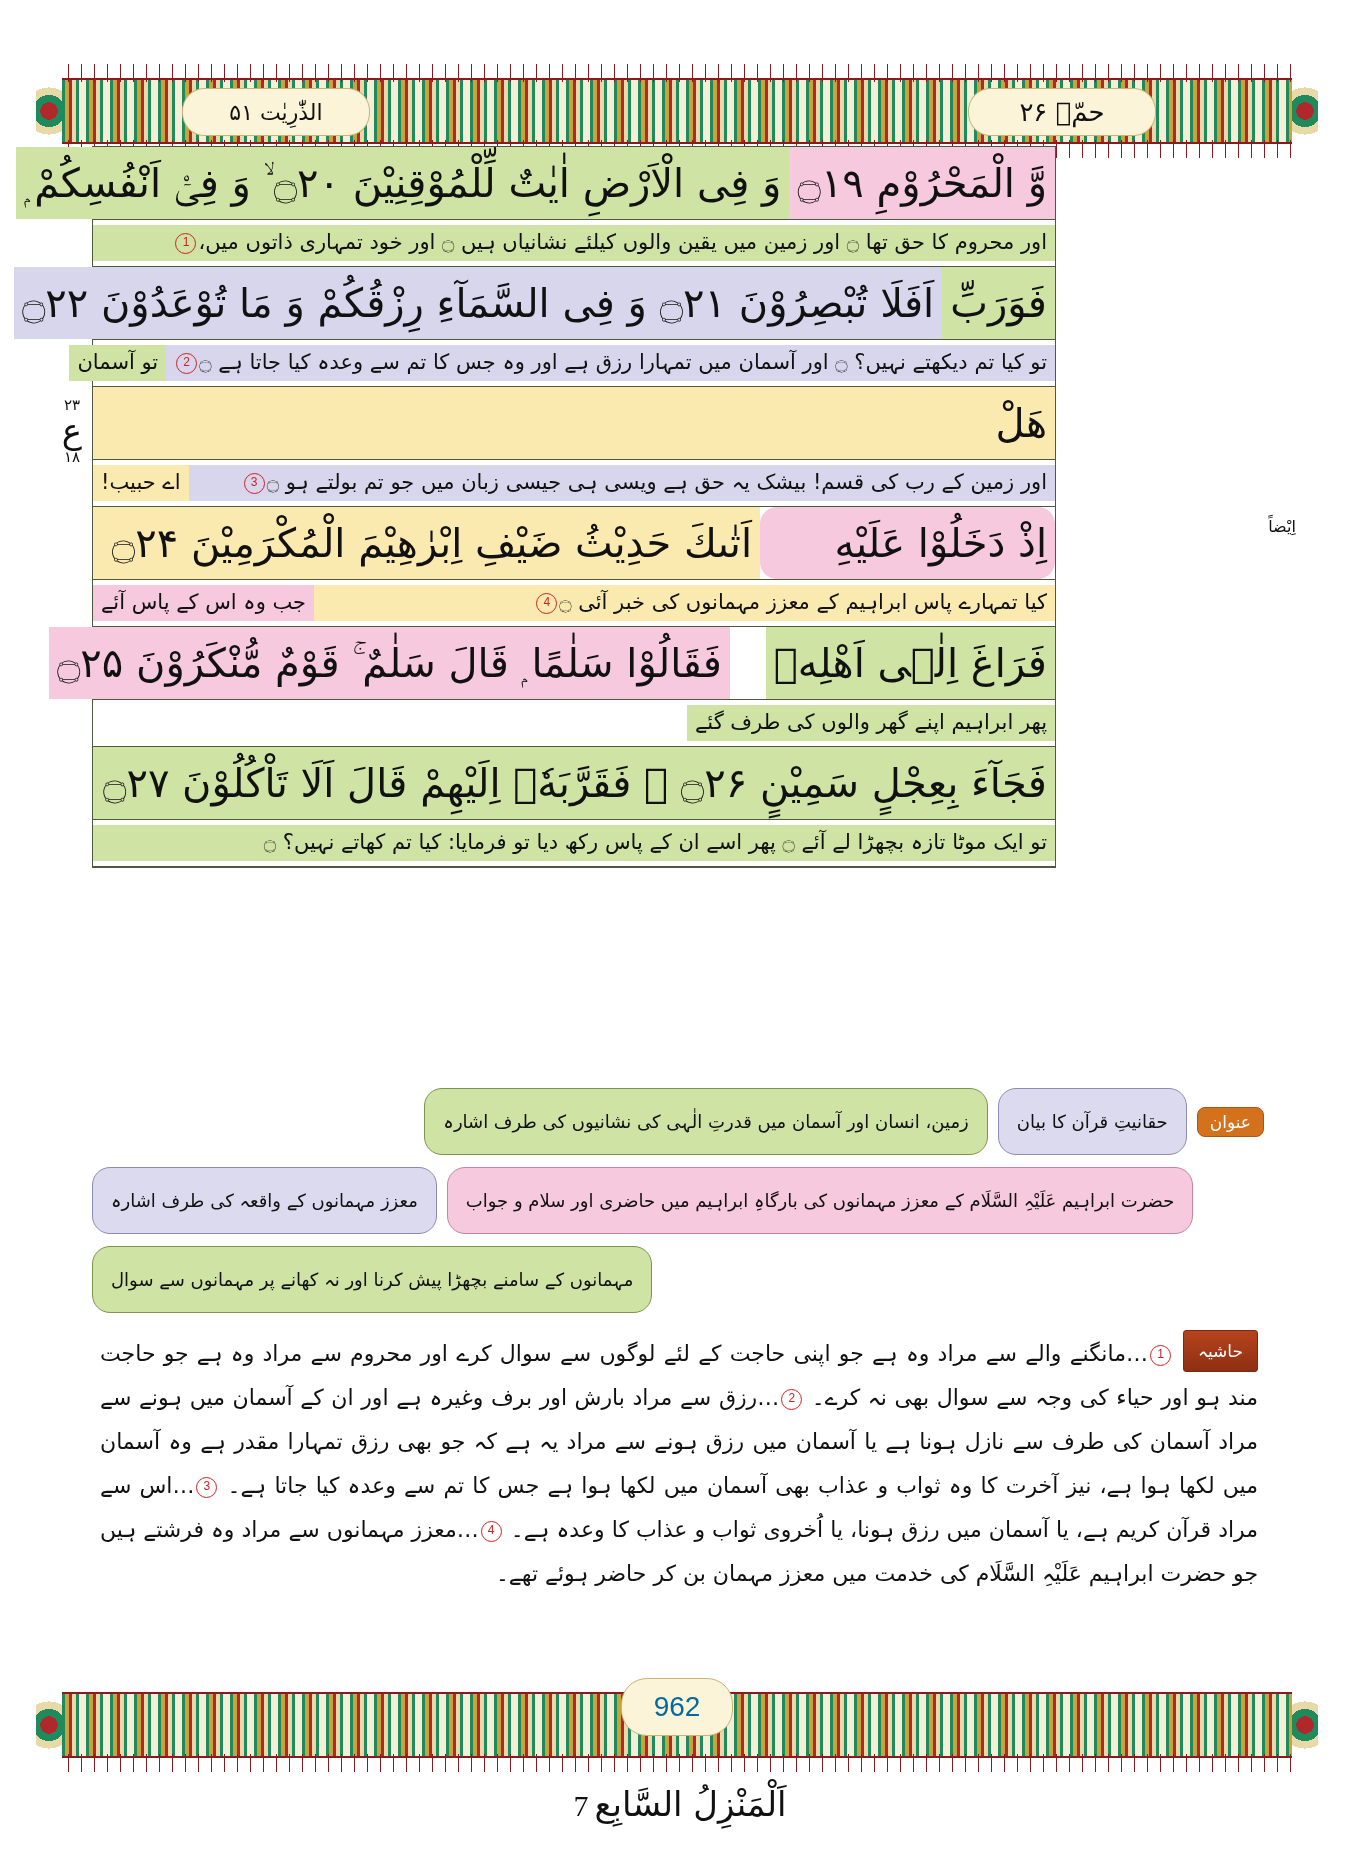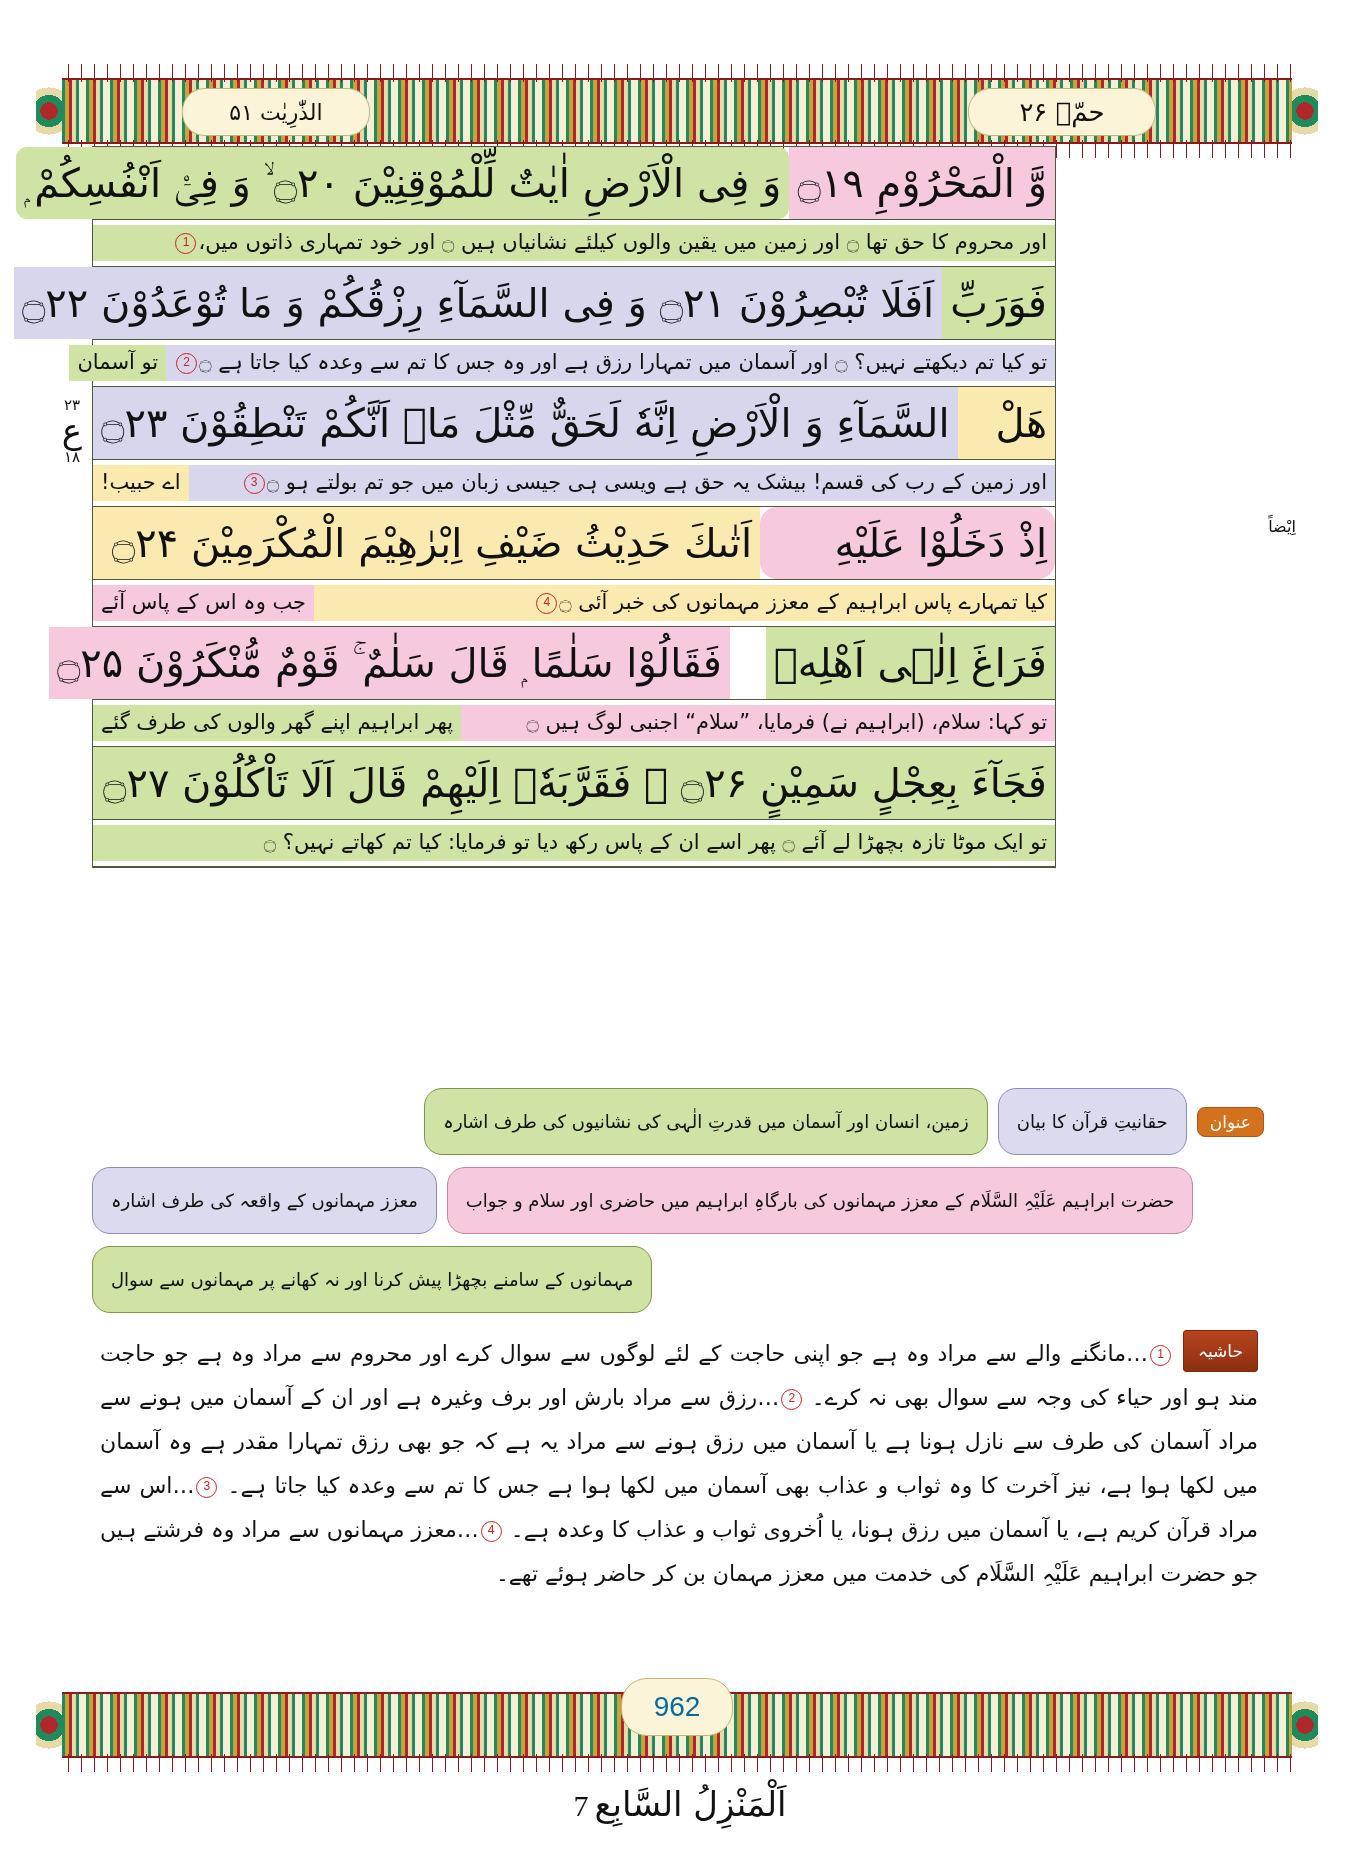--- a/index.html
+++ b/index.html
@@ -256,21 +256,21 @@
   <div class="num-bot">۱۸</div>
 </div>
 
 <div id="sajda-marker-right">اِیْضاً</div>
 
 <div id="ayah-block">
     <div class="ar-row">
       <div class="seg bg-pink" style="flex: 2 1 0px;">
         <span class="ar-text">وَّ الْمَحْرُوْمِ ۝۱۹</span>
       </div>
-      <div class="seg bg-green" style="flex: 7 1 0px; border-radius: 11px;">
+      <div class="seg bg-green" style="flex: 7 1 0px;">
         <span class="ar-text">وَ فِی الْاَرْضِ اٰیٰتٌ لِّلْمُوْقِنِیْنَ ۝۲۰ ۙ وَ فِیْۤ اَنْفُسِكُمْ ۭ</span>
       </div>
     </div>
     <div class="ur-row">
       <div class="seg bg-green" style="flex: 1 1 auto; justify-content: flex-start;">
         <span class="ur-text">اور محروم کا حق تھا ۝ اور زمین میں یقین والوں کیلئے نشانیاں ہیں ۝ اور خود تمہاری ذاتوں میں،</span>
         <span class="fn">1</span>
       </div>
     </div>
     <div class="ar-row">
@@ -287,23 +287,20 @@
         <span class="fn">2</span>
       </div>
       <div class="seg bg-green" style="flex: 0 0 auto;">
         <span class="ur-text">تو آسمان</span>
       </div>
     </div>
     <div class="ar-row">
       <div class="seg bg-cream" style="flex: 1 1 0px;">
         <span class="ar-text">هَلْ</span>
       </div>
-      <div class="seg bg-lilac" style="flex: 8 1 0px;">
-        <span class="ar-text">السَّمَآءِ وَ الْاَرْضِ اِنَّهٗ لَحَقٌّ مِّثْلَ مَاۤ اَنَّكُمْ تَنْطِقُوْنَ ۝۲۳</span>
-      </div>
     </div>
     <div class="ur-row">
       <div class="seg bg-lilac" style="flex: 1 1 auto; justify-content: flex-start;">
         <span class="ur-text">اور زمین کے رب کی قسم! بیشک یہ حق ہے ویسی ہی جیسی زبان میں جو تم بولتے ہو ۝</span>
         <span class="fn">3</span>
       </div>
       <div class="seg bg-cream" style="flex: 0 0 auto;">
         <span class="ur-text">اے حبیب!</span>
       </div>
     </div>
@@ -326,23 +323,20 @@
     </div>
     <div class="ar-row">
       <div class="seg bg-green" style="flex: 3 1 0px; margin-left: 36px;">
         <span class="ar-text">فَرَاغَ اِلٰۤى اَهْلِهٖ</span>
       </div>
       <div class="seg bg-pink" style="flex: 7 1 0px;">
         <span class="ar-text">فَقَالُوْا سَلٰمًا ۭ قَالَ سَلٰمٌ ۚ قَوْمٌ مُّنْكَرُوْنَ ۝۲۵</span>
       </div>
     </div>
     <div class="ur-row">
-      <div class="seg bg-pink" style="flex: 1 1 auto; justify-content: flex-start;">
-        <span class="ur-text">تو کہا: سلام، (ابراہیم نے) فرمایا، ”سلام“ اجنبی لوگ ہیں ۝</span>
-      </div>
       <div class="seg bg-green" style="flex: 0 0 auto;">
         <span class="ur-text">پھر ابراہیم اپنے گھر والوں کی طرف گئے</span>
       </div>
     </div>
     <div class="ar-row">
       <div class="seg bg-green" style="flex: 1 1 0px;">
         <span class="ar-text">فَجَآءَ بِعِجْلٍ سَمِیْنٍ ۝۲۶ ۙ فَقَرَّبَهٗۤ اِلَیْهِمْ قَالَ اَلَا تَاْكُلُوْنَ ۝۲۷</span>
       </div>
     </div>
     <div class="ur-row">

